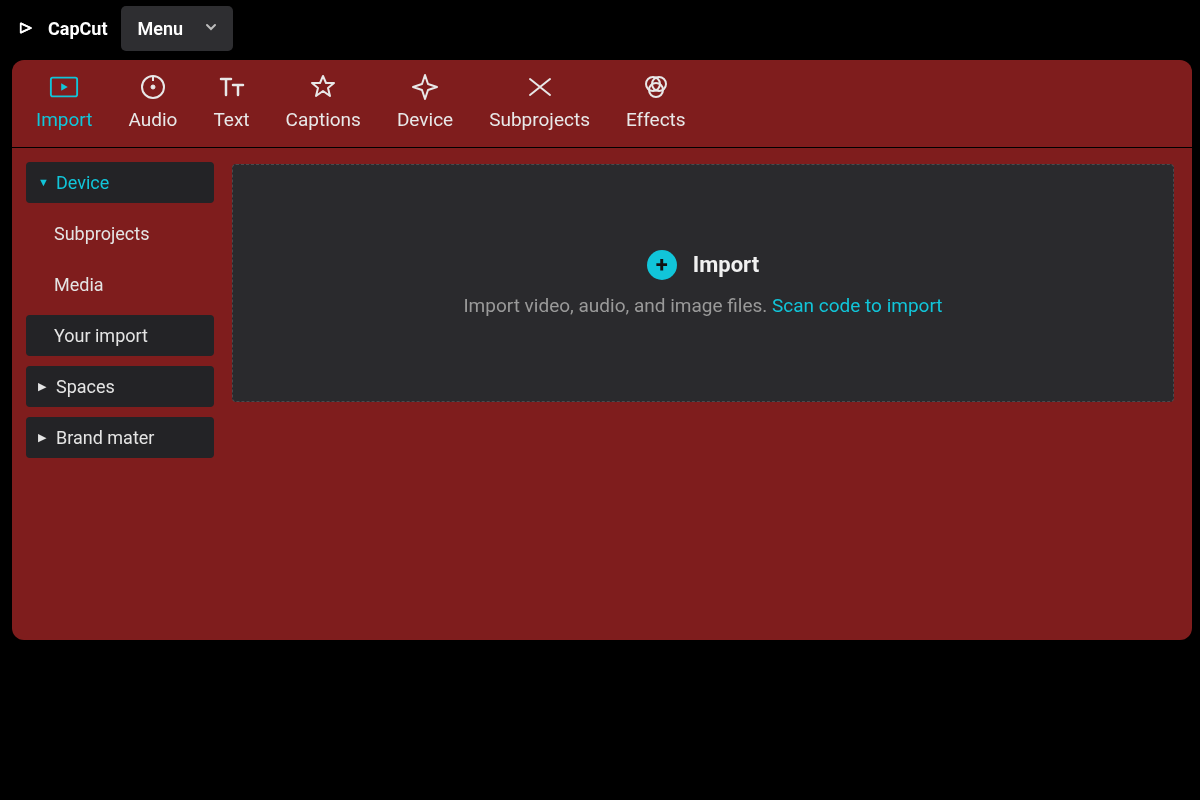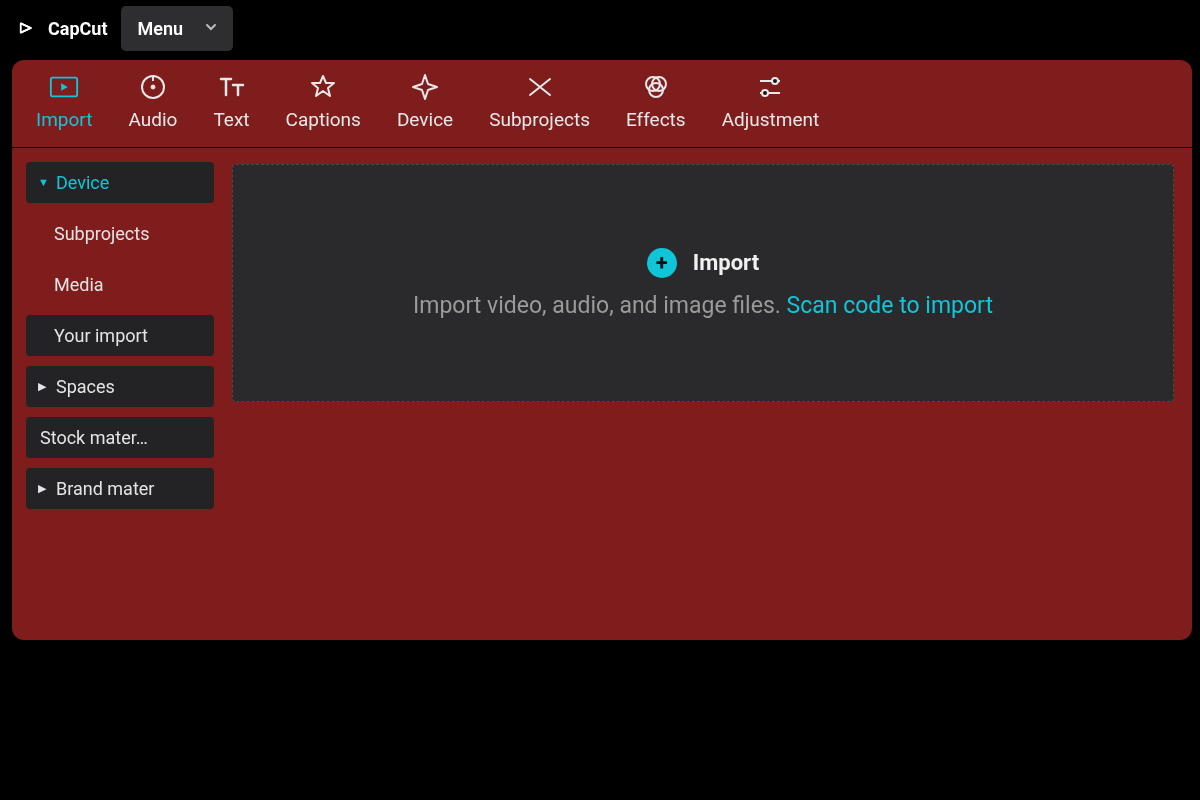--- a/index.html
+++ b/index.html
@@ -23,21 +23,21 @@
   .body { display:flex; flex:1; min-height:0; }
   .sidebar { width:214px; padding:14px 12px 14px 14px; display:flex; flex-direction:column; gap:10px; }
   .side-item { background:#232326; color:#e4e4e4; font-size:18px; padding:10px 12px; border-radius:4px; cursor:pointer; display:flex; align-items:center; gap:8px; white-space:nowrap; overflow:hidden; text-overflow:ellipsis; }
   .side-item .tri { font-size:11px; display:inline-block; width:10px; }
   .side-item.active { color:#11c5d9; }
   .side-sub { color:#e4e4e4; font-size:18px; padding:10px 12px 10px 28px; cursor:pointer; }
   .content { flex:1; padding:16px 18px 18px 6px; }
   .dropzone { border:1px dashed #4a4a4e; background:#2a2a2d; border-radius:4px; height:238px; display:flex; flex-direction:column; align-items:center; justify-content:center; gap:14px; }
   .dz-title { display:flex; align-items:center; gap:16px; font-size:22px; font-weight:700; color:#f1f1f1; }
   .plus-badge { width:30px; height:30px; border-radius:50%; background:#11c5d9; display:flex; align-items:center; justify-content:center; color:#111; font-size:22px; font-weight:700; line-height:1; }
-  .dz-sub { font-size:23px; color:#9a9a9a; }
+  .dz-sub { font-size:19px; color:#9a9a9a; }
   .dz-sub .link { color:#11c5d9; cursor:pointer; }
 </style>
 </head>
 <body>
 
 <div class="app">
 
   <div class="titlebar">
     <div class="logo">
       <span class="logo-mark">
@@ -124,31 +124,20 @@
         <span class="ico">
           <svg viewBox="0 0 28 28" width="28" height="28">
               <circle cx="11" cy="11" r="7" stroke-width="2"></circle>
               <circle cx="17" cy="11" r="7" stroke-width="2"></circle>
               <circle cx="14" cy="17" r="7" stroke-width="2"></circle>
             </svg>
         </span>
         <span>Effects</span>
       </div>
 
-      <div class="tab">
-        <span class="ico">
-          <svg viewBox="0 0 28 28" width="28" height="28">
-            <line x1="4" y1="8" x2="24" y2="8" stroke-width="2"></line>
-              <circle cx="19" cy="8" r="3" stroke-width="2" fill="#18181a"></circle>
-            <line x1="4" y1="20" x2="24" y2="20" stroke-width="2"></line>
-              <circle cx="9" cy="20" r="3" stroke-width="2" fill="#18181a"></circle>
-          </svg>
-        </span>
-        <span>Adjustment</span>
-      </div>
 
     </div>
 
     <div class="body">
 
       <div class="sidebar">
 
         <div class="side-item active">
           <span class="tri">▼</span>
           <span>Device</span>
@@ -157,23 +146,20 @@
         <div class="side-sub">Media</div>
         <div class="side-item" style="padding-left:28px">
           <span>Your import</span>
         </div>
 
         <div class="side-item">
           <span class="tri">▶</span>
           <span>Spaces</span>
         </div>
 
-        <div class="side-item">
-          <span style="padding-left:2px">Stock mater…</span>
-        </div>
 
         <div class="side-item">
           <span class="tri">▶</span>
           <span>Brand mater</span>
         </div>
 
       </div>
 
       <div class="content">
         <div class="dropzone">

